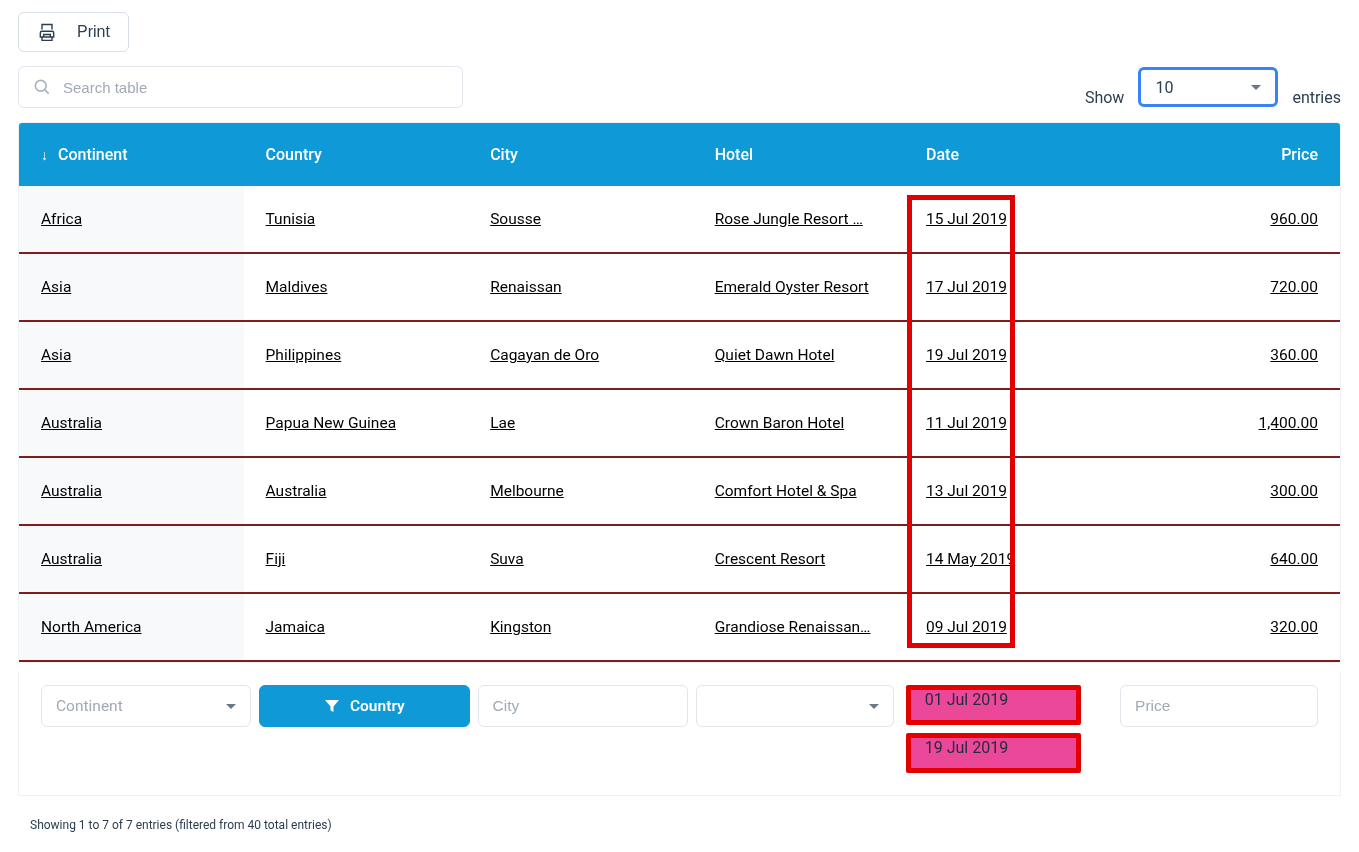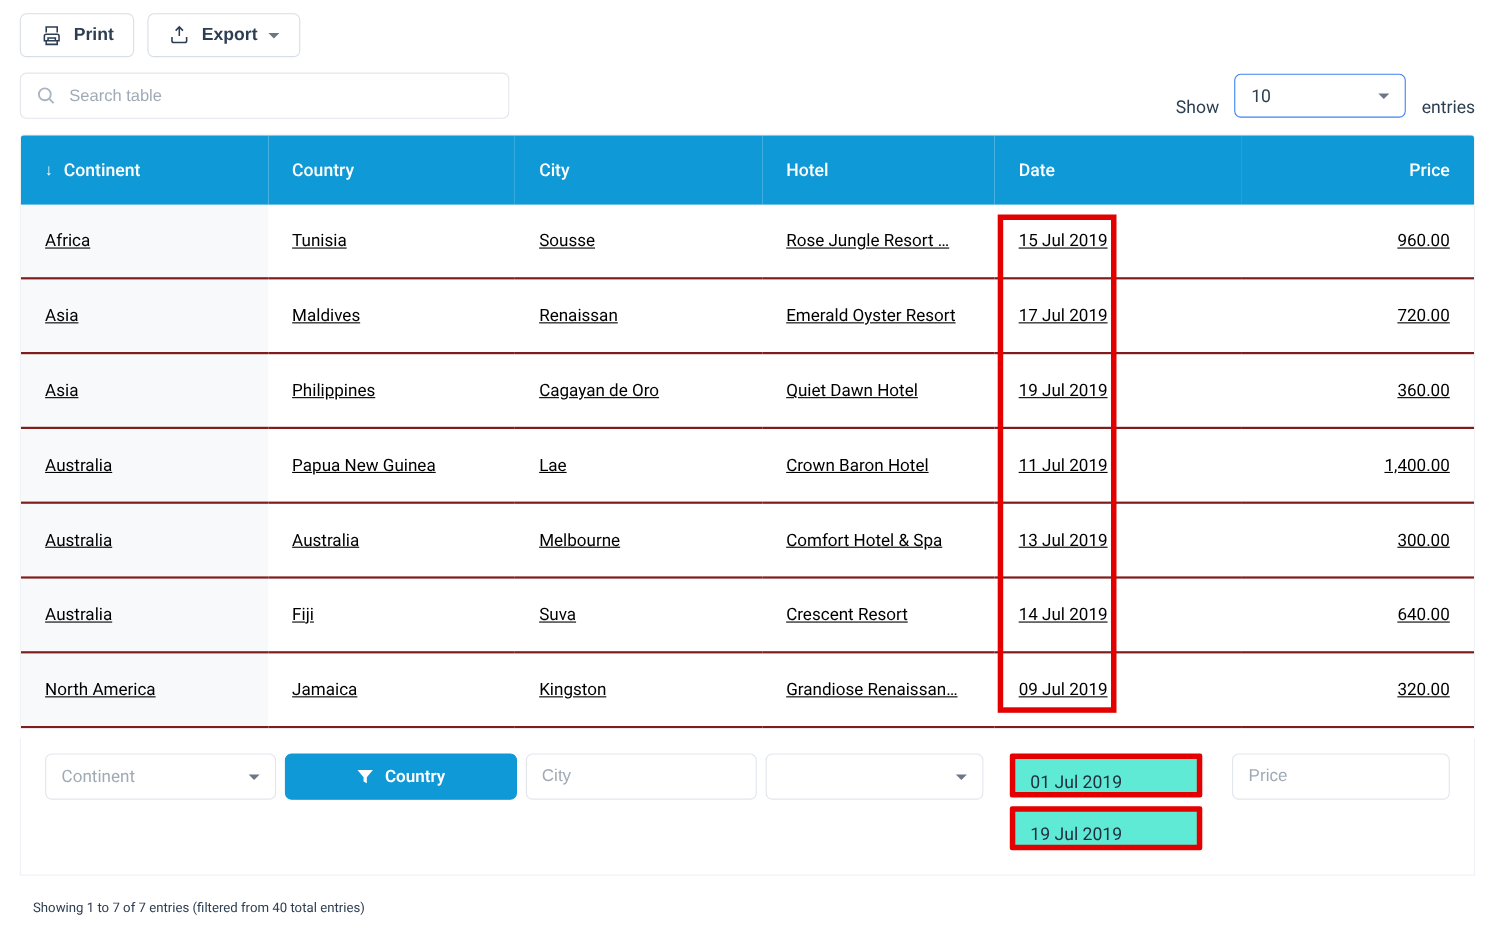--- a/index.html
+++ b/index.html
@@ -7,44 +7,44 @@
       font-family: -apple-system, BlinkMacSystemFont, "Segoe UI", Roboto, Arial, sans-serif;
       background: #fff;
       padding: 12px 18px;
       color: #1f2d3d;
       font-size: 15px;
     }
 
     
     .toolbar { display: flex; gap: 12px; margin-bottom: 14px; }
     .btn {
-      display: inline-flex; align-items: center; gap: 10px;
+      display: inline-flex; align-items: center; gap: 20px;
       border: 1px solid #d8dee5; border-radius: 6px;
       padding: 9px 18px; background: #fff; color: #2c3e50;
-      font-size: 16px; font-weight: 700; cursor: pointer;
+      font-size: 16px; font-weight: 400; cursor: pointer;
     }
     .icon-svg { width: 20px; height: 20px; fill: none; stroke: #2c3e50; stroke-width: 1.7; }
     .caret { border: 5.5px solid transparent; border-top-color: #6b7785; transform: translateY(30%); }
 
     
     .controls-row { display: flex; justify-content: space-between; align-items: center; margin-bottom: 14px; }
     .search-wrap { position: relative; width: 445px; }
     .search-input {
       width: 100%; height: 42px; padding: 0 14px 0 44px;
       border: 1px solid #e1e6ec; border-radius: 6px;
       font-size: 15px; color: #2c3e50; background: #fff;
     }
     .search-input::placeholder { color: #a0aab5; }
     .search-icon { position: absolute; left: 14px; top: 50%; transform: translateY(-50%); width: 20px; height: 20px; stroke: #a9b4c0; fill: none; stroke-width: 2; }
 
     .entries-group { display: flex; align-items: flex-end; gap: 14px; color: #2c3e50; font-size: 16px; }
     .entries-select {
       display: flex; align-items: center; justify-content: space-between;
-      width: 156px; height: 40px; padding: 0 14px;
-      border: 1px solid #3b82f6; border-radius: 6px; cursor: pointer;
+      width: 140px; height: 40px; padding: 0 14px;
+      border: 3px solid #3b82f6; border-radius: 6px; cursor: pointer;
     }
 
     
     .table-wrap { border: 1px solid #eef1f5; border-radius: 4px 4px 0 0; overflow: hidden; margin-bottom: 8px; }
     table { width: 100%; border-collapse: collapse; table-layout: fixed; }
     thead th {
       background: #0f99d6; color: #fff; font-weight: 500;
       padding: 22px 22px; text-align: left; font-size: 16px;
       white-space: nowrap;
     }
@@ -88,42 +88,35 @@
       display: flex; align-items: center; gap: 8px; justify-content: space-between;
     }
     .f-input::placeholder { color: #a0aab5; }
     .f-select.active {
       background: #0f99d6; border-color: #0f99d6; color: #fff; font-weight: 600;
       justify-content: center; gap: 10px;
     }
     .funnel { width: 16px; height: 16px; fill: #fff; }
     .date-box {
       height: 40px; padding: 0 14px; border: 5px solid #e20000; border-radius: 2px;
-      background: #5eead4; font-size: 16px; color: #1f2d3d; width: 175px;
-      display: flex; align-items: flex-end; margin-left: 12px;
+      background: #ec4899; font-size: 16px; color: #1f2d3d; width: 175px;
+      display: flex; align-items: flex-start;
     }
 
     .status-text { margin: 22px 12px; color: #2c3e50; font-size: 12px; }
   </style>
 </head>
 <body>
 
 <div class="toolbar">
   <button class="btn">
     <svg class="icon-svg" viewBox="0 0 24 24">
         <path d="M6 9V3h12v6M6 18h12v4H6zM4 13a2 2 0 012-2h12a2 2 0 012 2v5h-4v-3H8v3H4z"></path>
       </svg>
     <span>Print</span>
-  </button>
-  <button class="btn">
-    <svg class="icon-svg" viewBox="0 0 24 24">
-        <path d="M12 3v10M8 7l4-4 4 4M4 14v4a2 2 0 002 2h12a2 2 0 002-2v-4"></path>
-      </svg>
-    <span>Export</span>
-    <span class="caret"></span>
   </button>
 </div>
 
 <div class="controls-row">
   <div class="search-wrap">
     <svg class="search-icon" viewBox="0 0 24 24">
         <circle cx="10.5" cy="10.5" r="6.5"></circle>
         <line x1="20" y1="20" x2="15.5" y2="15.5"></line>
       </svg>
     <input class="search-input" type="text" placeholder="Search table" style="">
@@ -194,21 +187,21 @@
           <td class="col-city">Melbourne</td>
           <td class="col-hotel">Comfort Hotel &amp; Spa</td>
           <td class="col-date">13 Jul 2019</td>
           <td class="col-price">300.00</td>
         </tr>
         <tr>
           <td class="col-continent">Australia</td>
           <td class="col-country">Fiji</td>
           <td class="col-city">Suva</td>
           <td class="col-hotel">Crescent Resort</td>
-          <td class="col-date">14 Jul 2019</td>
+          <td class="col-date">14 May 2019</td>
           <td class="col-price">640.00</td>
         </tr>
         <tr>
           <td class="col-continent">North America</td>
           <td class="col-country">Jamaica</td>
           <td class="col-city">Kingston</td>
           <td class="col-hotel">Grandiose Renaissan…</td>
           <td class="col-date">09 Jul 2019</td>
           <td class="col-price">320.00</td>
         </tr>

